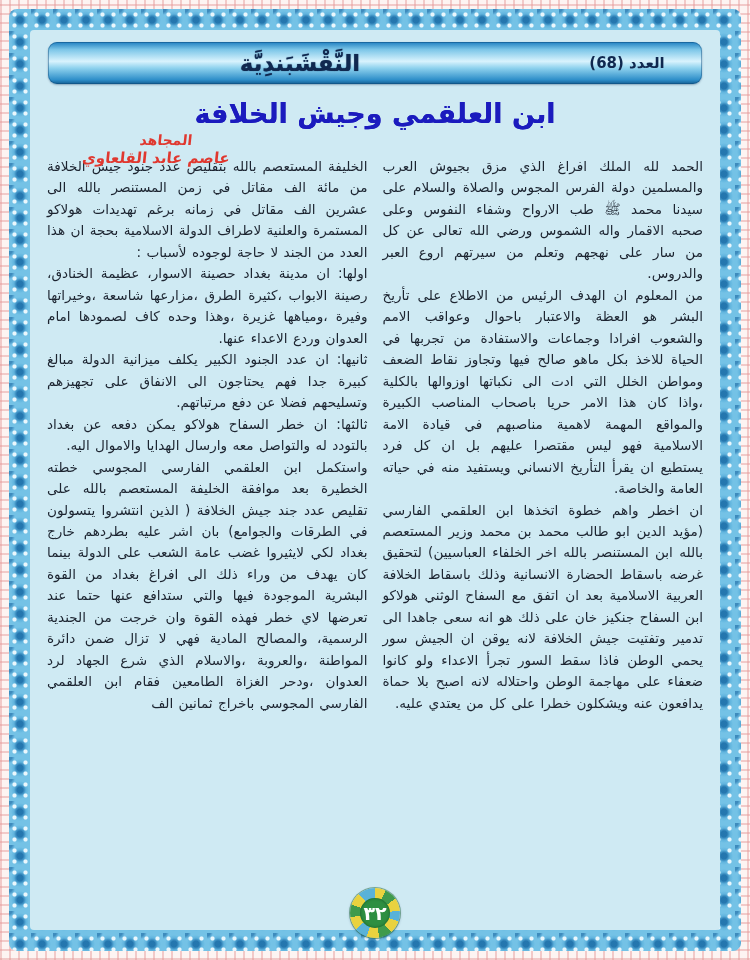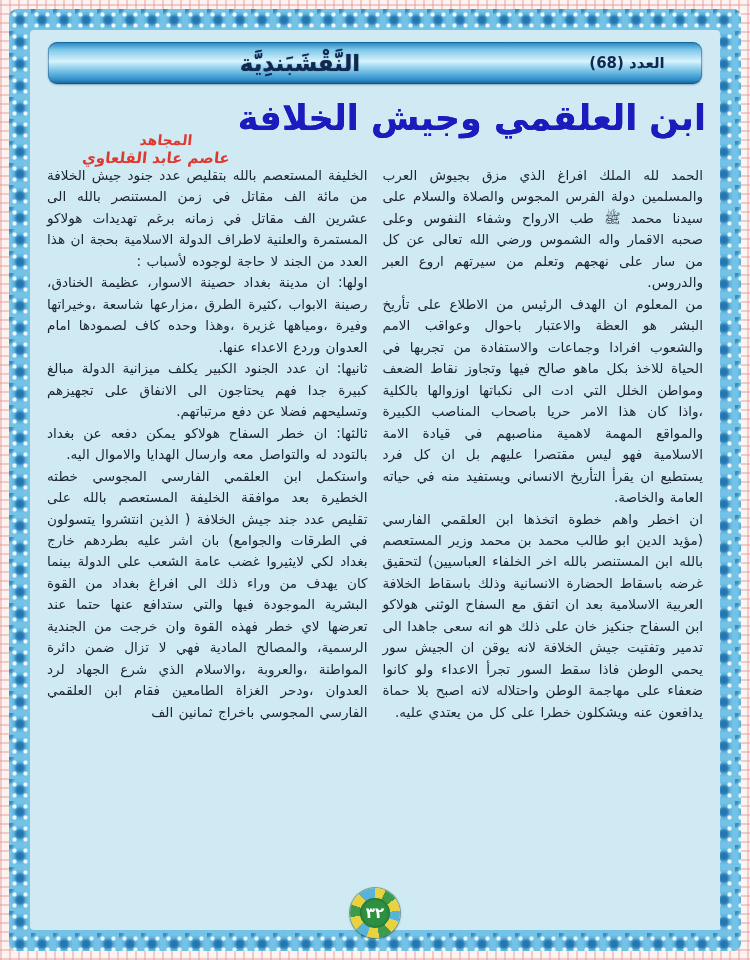--- a/index.html
+++ b/index.html
@@ -37,22 +37,22 @@
     height:42px;margin:2px 4px 0 4px;border-radius:9px;
     background:linear-gradient(180deg,#1f7fc0 0%,#7cc6e8 18%,#d9f3fd 46%,#8fd2ee 62%,#2e8ec9 90%,#135e92 100%);
     box-shadow:0 1px 2px rgba(0,40,80,.35), inset 0 0 0 1px rgba(10,70,120,.45);
     color:var(--c-headtext);
   }
   .header-bar .issue{flex:0 0 150px;text-align:center;font-size:15px;font-weight:bold;}
   .header-bar .magazine{flex:1;text-align:center;font-size:23px;font-weight:bold;
     text-shadow:0 0 1px rgba(10,40,80,.8);}
   .header-bar .section{flex:0 0 170px;text-align:center;font-size:17px;font-weight:bold;}
   .title{
-    direction:rtl;margin-top:14px;
-    color:var(--c-title);font-size:35px;font-weight:bold;letter-spacing:0;
+    direction:rtl;text-align:center;margin-top:14px;
+    color:var(--c-title);font-size:27px;font-weight:bold;letter-spacing:0;
     text-shadow:0 0 .4px var(--c-title);
   }
   .author{
     position:absolute;left:36px;top:101px;width:180px;
     color:var(--c-author);direction:rtl;text-align:center;line-height:1.3;
   }
   .author .a-title{font-size:14px;margin-right:-20px;font-weight:bold;transform:skewX(-6deg);}
   .author .a-name{font-size:15px;font-weight:bold;transform:skewX(-6deg);}
   .columns{
     direction:rtl;display:flex;gap:15px;margin-top:27px;padding:0 3px;
@@ -68,21 +68,21 @@
     position:absolute;left:350px;top:888px;width:50px;height:50px;border-radius:50%;
     background:conic-gradient(#e9d23f 0 25deg,#3f9a4c 25deg 55deg,#e9d23f 55deg 85deg,
       #59b2d8 85deg 110deg,#e9d23f 110deg 140deg,#3f9a4c 140deg 170deg,#e9d23f 170deg 200deg,
       #59b2d8 200deg 230deg,#e9d23f 230deg 260deg,#3f9a4c 260deg 290deg,#e9d23f 290deg 320deg,
       #59b2d8 320deg 360deg);
     box-shadow:0 0 0 1px rgba(40,110,60,.5), 0 1px 3px rgba(0,40,80,.4);
     display:flex;align-items:center;justify-content:center;
   }
   .badge-core{
     width:30px;height:30px;border-radius:50%;background:#2e8f41;
-    color:#ffffff;font-weight:bold;font-size:15px;
+    color:#ffffff;font-weight:bold;font-size:19px;
     display:flex;align-items:center;justify-content:center;
     box-shadow:inset 0 0 3px rgba(0,50,20,.6);
   }
 </style>
 </head>
 <body>
 
 <div class="page">
   <div class="frame">
     <div class="paper">

